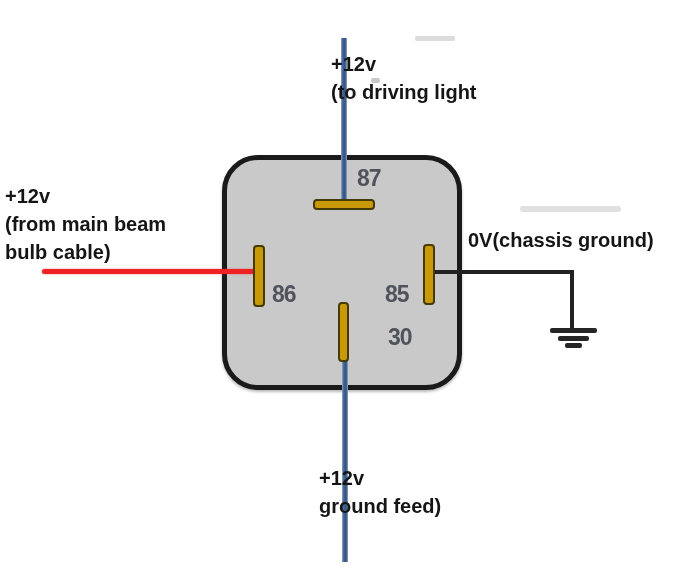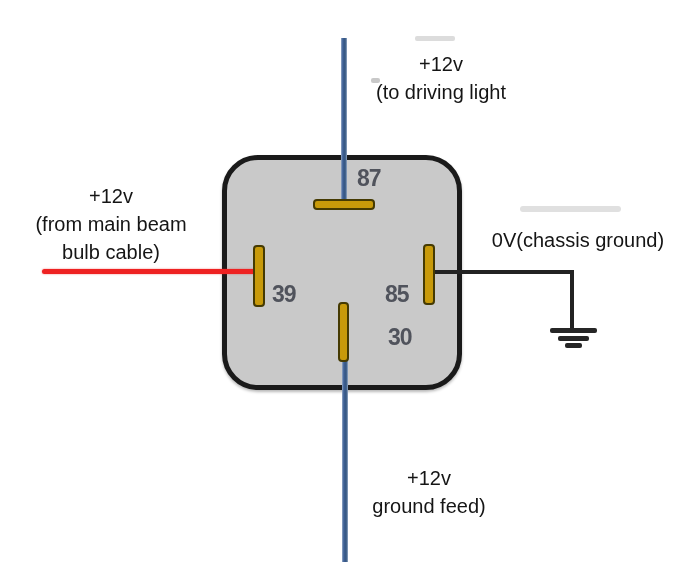--- a/index.html
+++ b/index.html
@@ -47,22 +47,22 @@
   .pin {
     position:absolute; z-index:4; font-weight:bold; 
     font-size:23px; line-height:24px; color:#50535c; letter-spacing:-1px;
   }
   .pin-87 { left:357px; top:166px; }
   .pin-86 { left:272px; top:282px; }
   .pin-85 { left:385px; top:282px; }
   .pin-30 { left:369px; top:325px;margin-left:19px; }
   
   .label {
-    position:absolute; z-index:4; font-weight:normal; color:#151515;
-    font-size:20px; line-height:28px; text-align:center;
+    position:absolute; z-index:4; font-weight:bold; color:#151515;
+    font-size:20px; line-height:28px; text-align:left;
   }
   .label-top    { left:331px; top:50px;  width:220px; }
   .label-left   { left:5px;   top:182px; width:212px; }
   .label-right  { left:468px; top:226px; width:220px; }
   .label-bottom { left:319px; top:464px; width:220px; }
   
   .smudge { position:absolute; z-index:0; }
   .smudge-a { left:415px; top:36px;  width:40px;  height:5px; background:#dcdcdc; border-radius:2px; }
   .smudge-b { left:520px; top:206px; width:101px; height:6px; background:#e0e0e0; border-radius:3px; }
   .smudge-c { left:371px; top:78px;  width:9px;   height:5px; background:#9a9a9a; opacity:.55; border-radius:2px; }
@@ -89,21 +89,21 @@
     <div class="ground-bar gb2"></div>
     <div class="ground-bar gb3"></div>
   </div>
 
   <div class="terminal t87"></div>
   <div class="terminal t86"></div>
   <div class="terminal t85"></div>
   <div class="terminal t30"></div>
 
   <div class="pin pin-87">87</div>
-  <div class="pin pin-86">39</div>
+  <div class="pin pin-86">86</div>
   <div class="pin pin-85">85</div>
   <div class="pin pin-30">30</div>
 
   <div class="label label-top">
     <div>+12v</div>
     <div>(to driving light</div>
   </div>
 
   <div class="label label-left">
     <div>+12v</div>

